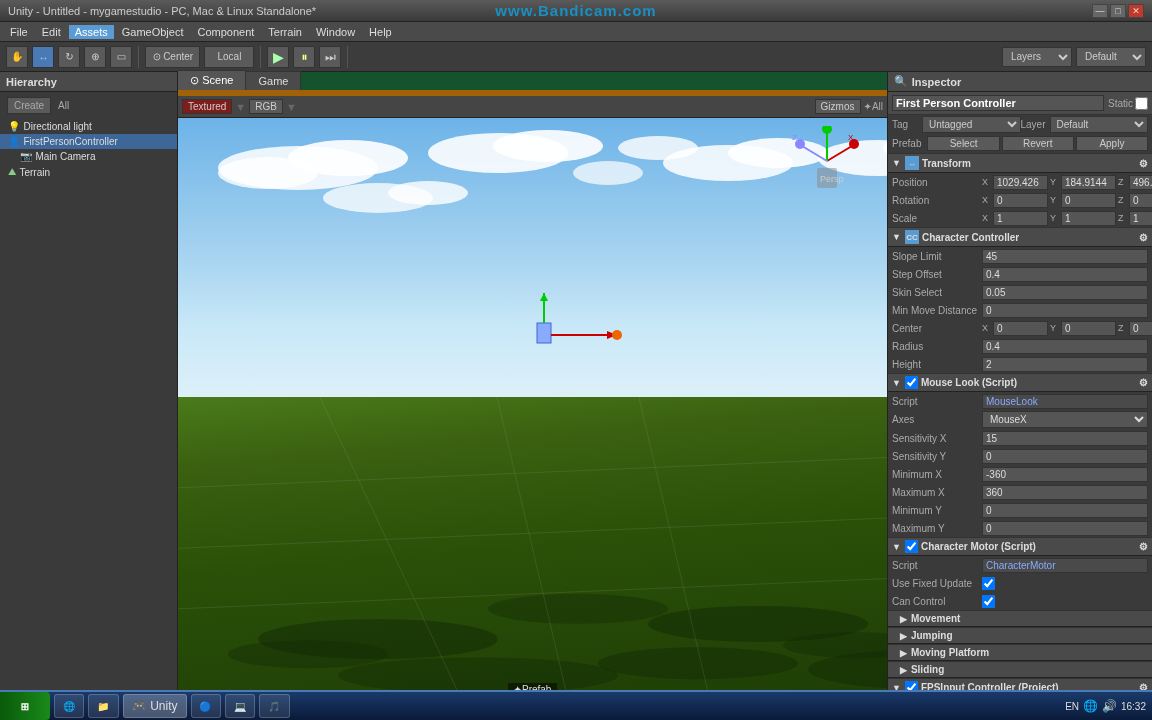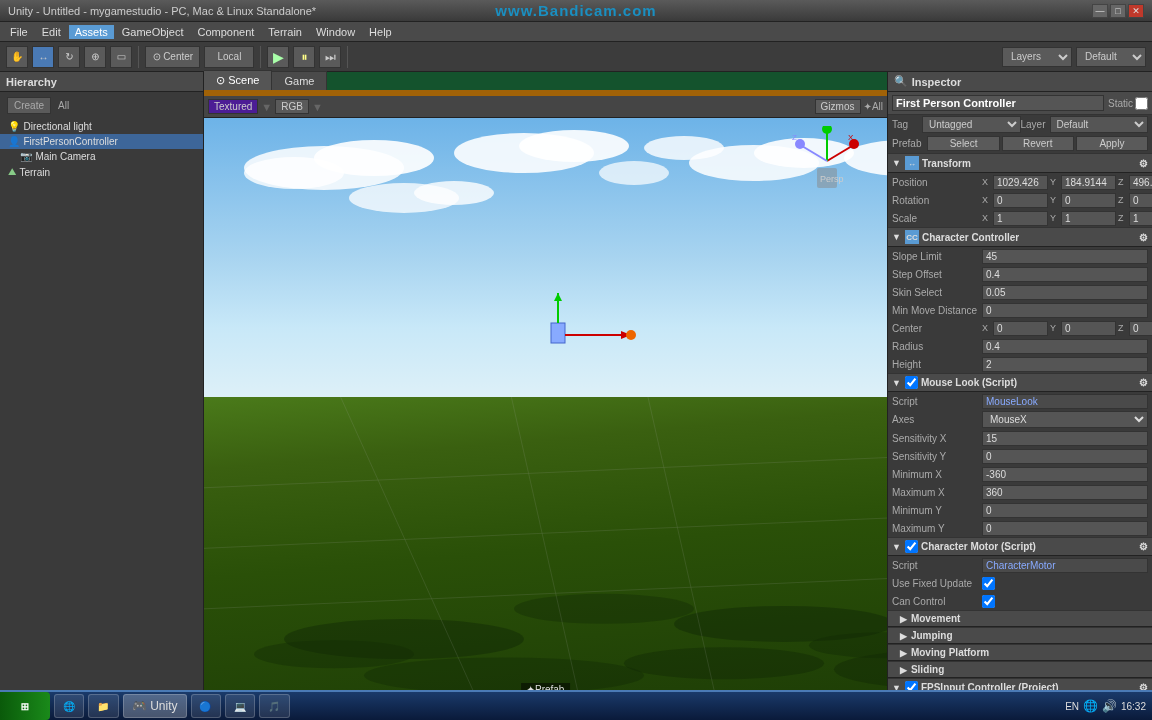--- a/index.html
+++ b/index.html
@@ -36,21 +36,21 @@
     .pause-btn { color: #ffff88; }
     .layers-dropdown { 
       height: 20px; background: #5a5a5a; border: 1px solid #333; color: #ccc; font-size: 10px;
       padding: 0 4px; min-width: 70px;
     }
 
     
     #main { display: flex; width: 100%; height: calc(720px - 22px - 20px - 30px - 20px); }
 
     
-    #left-panel { width: 204px; display: flex; flex-direction: column; border-right: 1px solid #222; }
+    #left-panel { width: 178px; display: flex; flex-direction: column; border-right: 1px solid #222; }
 
     
     #hierarchy { flex: 1; background: #3a3a3a; border-bottom: 1px solid #222; }
     .hierarchy-item { 
       padding: 2px 8px; font-size: 11px; cursor: pointer; display: flex; align-items: center;
     }
     .hierarchy-item.selected { background: #3d6699; }
     .hierarchy-item .indent { width: 12px; display: inline-block; }
     .create-btn { 
       font-size: 10px; color: #aaa; padding: 2px 6px; background: #5a5a5a; 
@@ -74,21 +74,21 @@
 
     
     #scene-toolbar {
       height: 22px; background: #454545; display: flex; align-items: center; 
       padding: 0 4px; gap: 3px; border-bottom: 1px solid #222;
     }
     .scene-tool { 
       padding: 1px 5px; font-size: 10px; background: #5a5a5a; border: 1px solid #333;
       color: #ccc; cursor: pointer;
     }
-    .scene-tool.active { background: #4c1d95; }
+    .scene-tool.active { background: #7f1d1d; }
 
     
     #viewport { flex: 1; background: #87CEEB; position: relative; overflow: hidden; }
     
     
     .sky {
       position: absolute; top: 0; left: 0; right: 0; height: 60%;
       background: linear-gradient(to bottom, #6db3e8 0%, #a8d4f0 40%, #c8e8f8 60%, #ddf0f8 80%, #ffffff 100%);
     }
     

